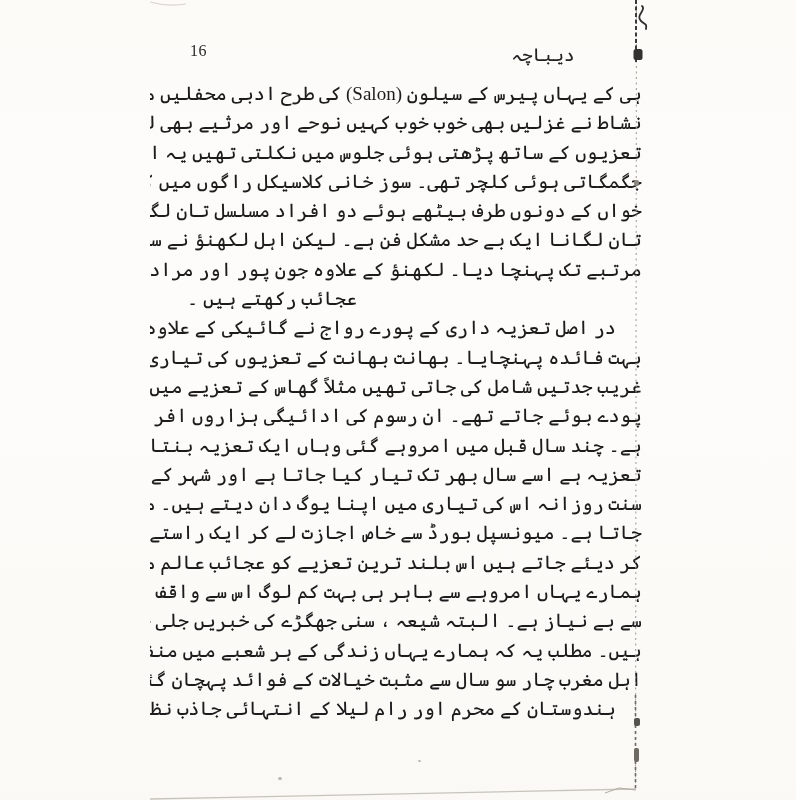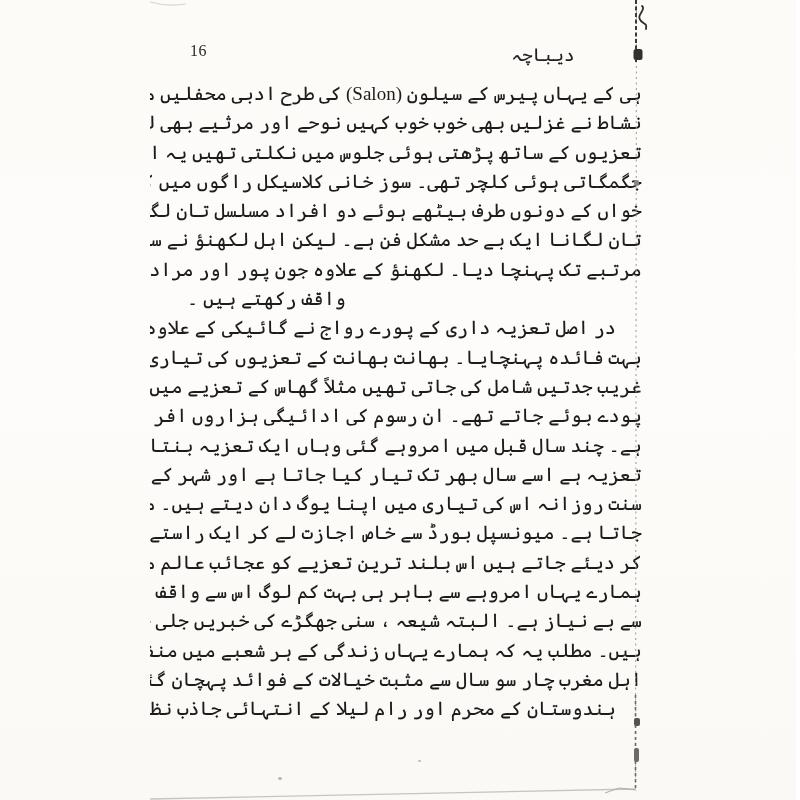--- a/index.html
+++ b/index.html
@@ -43,21 +43,21 @@
   <div class="chapter">دیباچہ</div>
 
   <div class="textblock">
     <div class="tl">ہی کے یہاں پیرس کے سیلون (Salon) کی طرح ادبی محفلیں منعقد ہوتی رہیں ۔ ارباب</div>
     <div class="tl">نشاط نے غزلیں بھی خوب خوب کہیں نوحے اور مرثیے بھی لکھے جنہیں وہ خود اپنے</div>
     <div class="tl">تعزیوں کے ساتھ پڑھتی ہوئی جلوس میں نکلتی تھیں یہ ایک پوری نہایت جان دار اور</div>
     <div class="tl">جگمگاتی ہوئی کلچر تھی۔ سوز خانی کلاسیکل راگوں میں کی جاتی تھی اور ساز کے بجائے مرثیہ</div>
     <div class="tl">خواں کے دونوں طرف بیٹھے ہوئے دو افراد مسلسل تان لگاتے تھے جو بغیر سانس ٹوٹے</div>
     <div class="tl">تان لگانا ایک بے حد مشکل فن ہے۔ لیکن اہل لکھنؤ نے سوز خوانی کے فن کو بھی اعلا ترین</div>
     <div class="tl">مرتبے تک پہنچا دیا۔ لکھنؤ کے علاوہ جون پور اور مراد آباد کے سوز خوان بھی آج تک بڑی</div>
-    <div class="tl flush-left">واقف رکھتے ہیں ۔</div>
+    <div class="tl flush-left">عجائب رکھتے ہیں ۔</div>
     <div class="tl p-indent">در اصل تعزیہ داری کے پورے رواج نے گائیکی کے علاوہ گھریلو صنعتوں کو</div>
     <div class="tl">بہت فائدہ پہنچایا۔ بھانت بھانت کے تعزیوں کی تیاری اور ان کی تزئین میں عجیب و</div>
     <div class="tl">غریب جدتیں شامل کی جاتی تھیں مثلاً گھاس کے تعزیے میں بہت پہلے سے گھاس اور</div>
     <div class="tl">پودے بوئے جاتے تھے۔ ان رسوم کی ادائیگی ہزاروں افراد کی روزی روٹی کا وسیلہ بنتی</div>
     <div class="tl">ہے۔ چند سال قبل میں امروہے گئی وہاں ایک تعزیہ بنتا دیکھا جو دنیا کا سب سے اونچا</div>
     <div class="tl">تعزیہ ہے اسے سال بھر تک تیار کیا جاتا ہے اور شہر کے مفلوک الحال عقیدت مند اہل</div>
     <div class="tl">سنت روزانہ اس کی تیاری میں اپنا یوگ دان دیتے ہیں۔ محرم میں جس روز یہ تعزیہ نکالا</div>
     <div class="tl">جاتا ہے۔ میونسپل بورڈ سے خاص اجازت لے کر ایک راستے کے تار اپنی جگہ سے منتقل</div>
     <div class="tl">کر دیئے جاتے ہیں اس بلند ترین تعزیے کو عجائب عالم میں شمار کرنا چاہئے ۔ لیکن</div>
     <div class="tl">ہمارے یہاں امروہے سے باہر ہی بہت کم لوگ اس سے واقف ہیں اور پریس اس</div>

